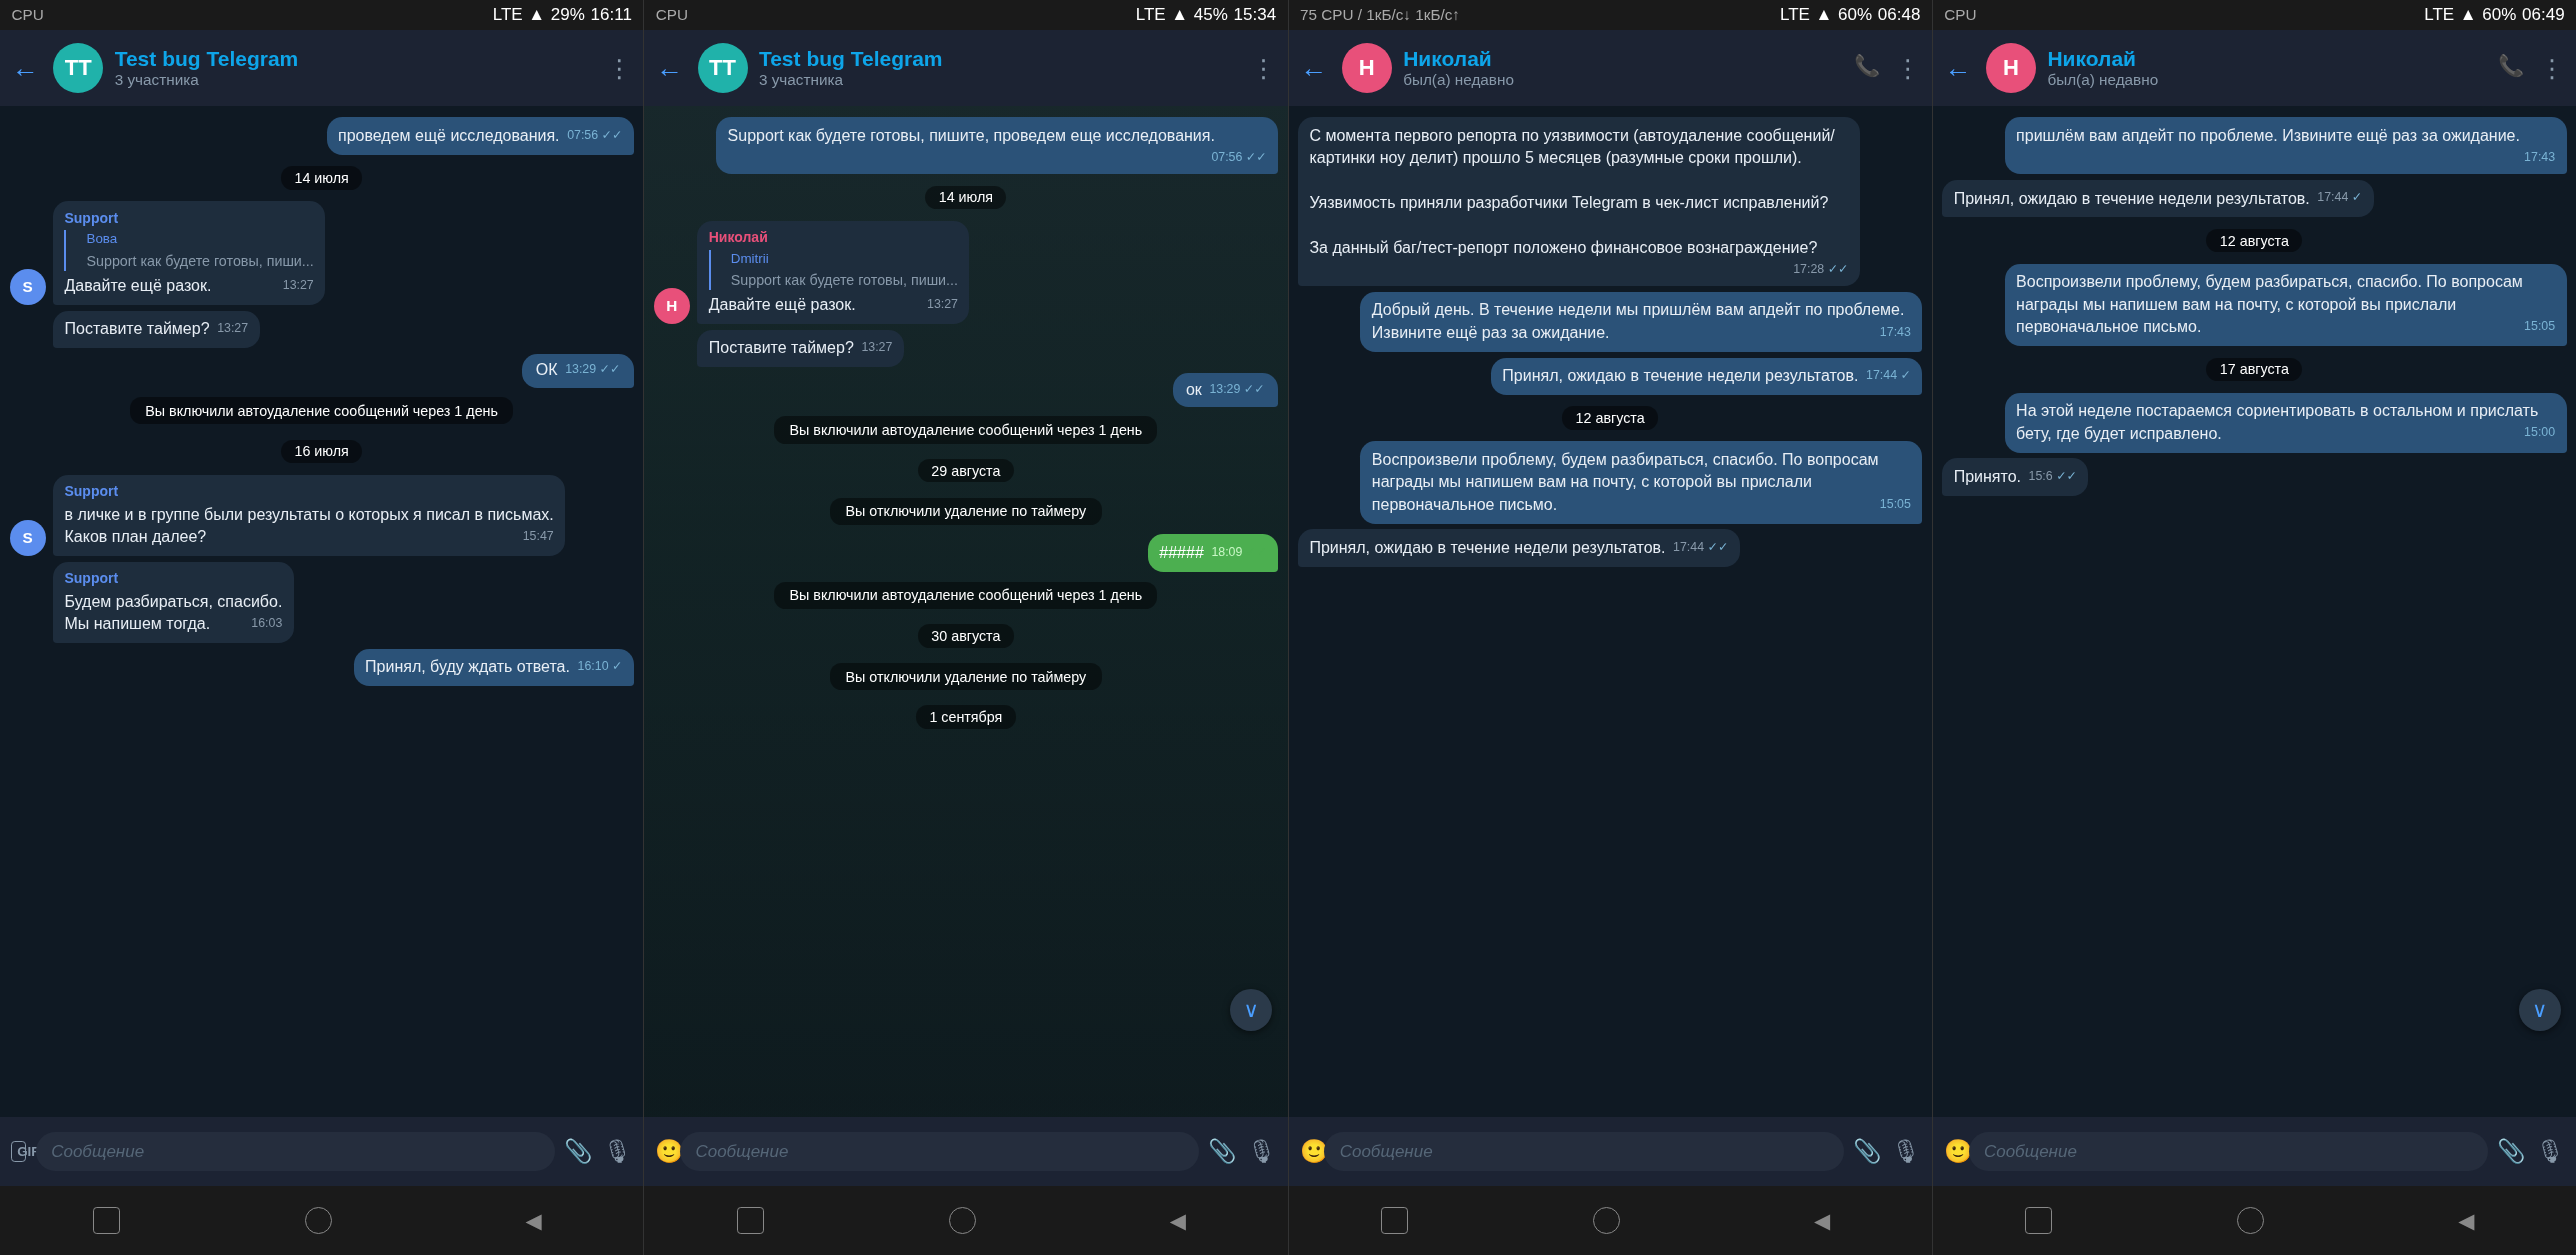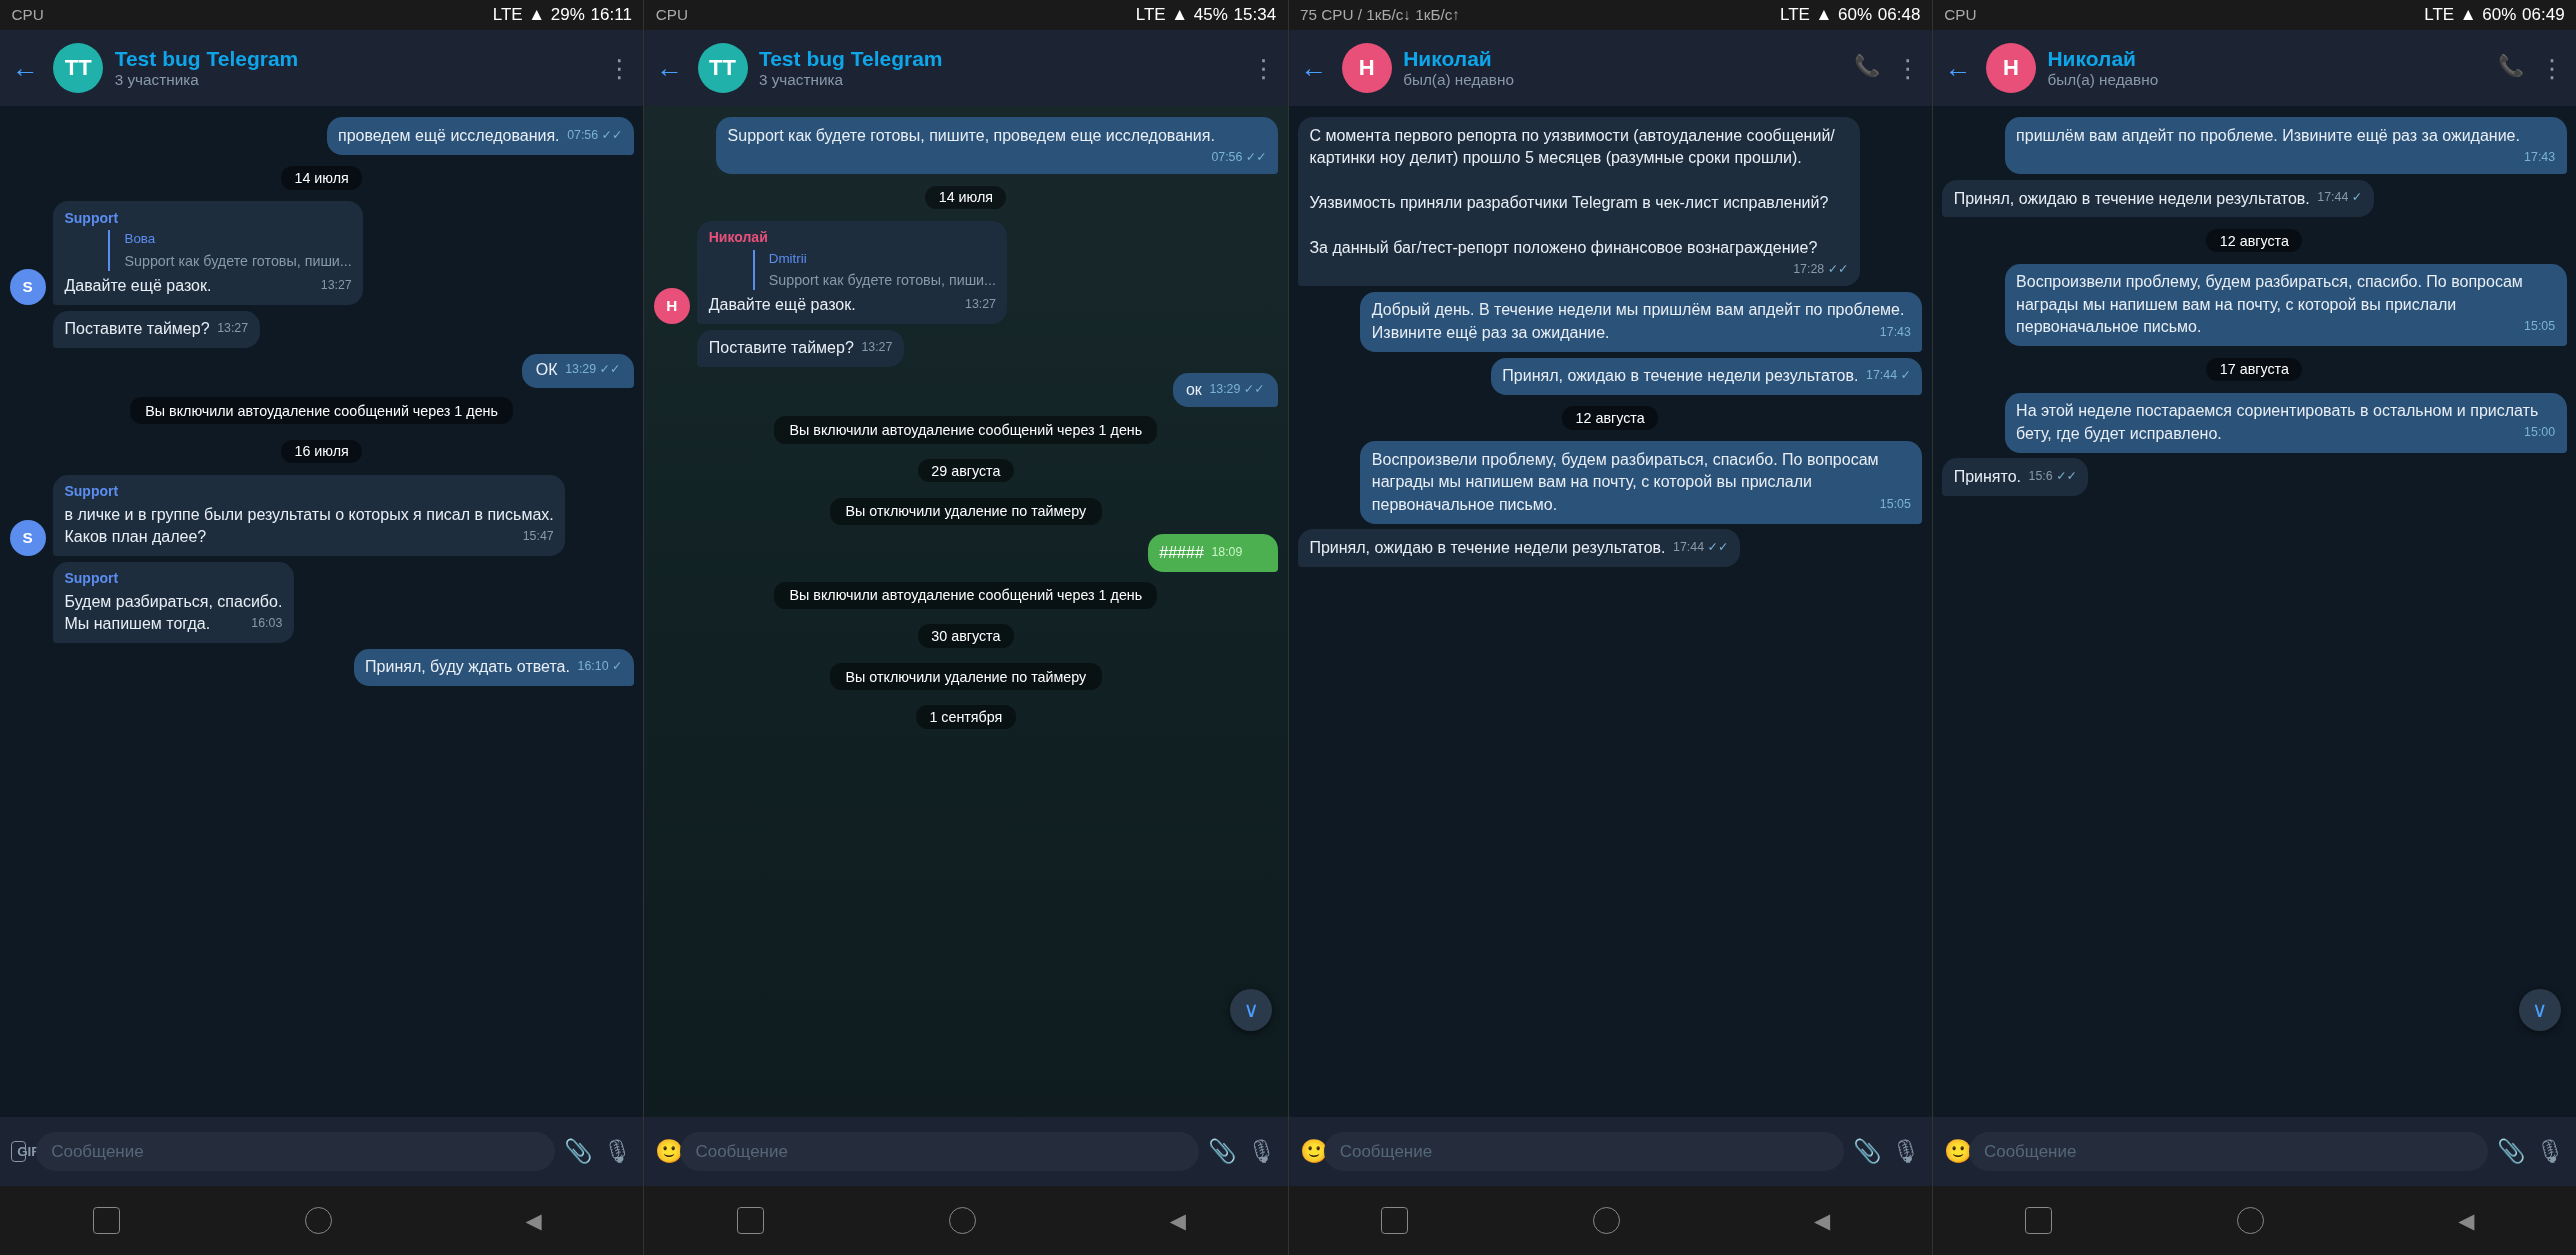--- a/index.html
+++ b/index.html
@@ -177,28 +177,27 @@
     .sender-name {
       font-size: 14px;
       font-weight: 600;
       margin-bottom: 1.9px;
     }
     .sender-name.support { color: #5b8dee; }
     .sender-name.nikolai { color: #e8507a; }
 
     .reply-block {
       border-left: 2.9px solid #5b8dee;
-      padding-left: 14px;
+      padding-left: 20px;
       margin-bottom: 3.8px;
       font-size: 14.3px;
       color: #8899aa;
       white-space: nowrap;
       overflow: hidden;
       text-overflow: ellipsis;
-      margin-left: 44px;
     }
     .reply-name { color: #5b8dee; font-size: 13.4px; margin-bottom: 1.9px; }
 
     
     .input-bar {
       display: flex;
       align-items: center;
       padding: 7.6px 11.4px;
       background: #1c2333;
       height: 69px;
@@ -208,20 +207,21 @@
     .input-emoji { color: #8899aa; font-size: 23px; width: 15px; text-align: center; }
     .input-field {
       flex: 1;
       background: #252d3d;
       border-radius: 23px;
       padding: 9.5px 15.3px;
       color: #8899aa;
       font-size: 17px;
       display: flex;
       align-items: flex-start;
+      font-style: italic;
     }
     .input-icon { color: #8899aa; font-size: 23px; cursor: pointer; }
 
     
     .nav-bar {
       display: flex;
       justify-content: space-around;
       align-items: center;
       background: #1a1a1a;
       height: 69px;

